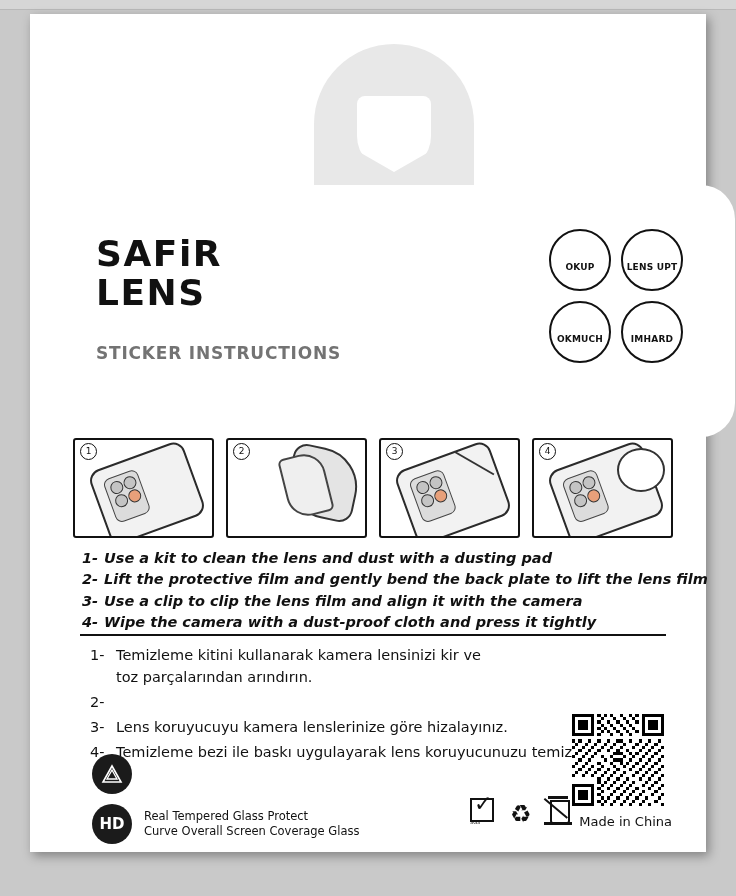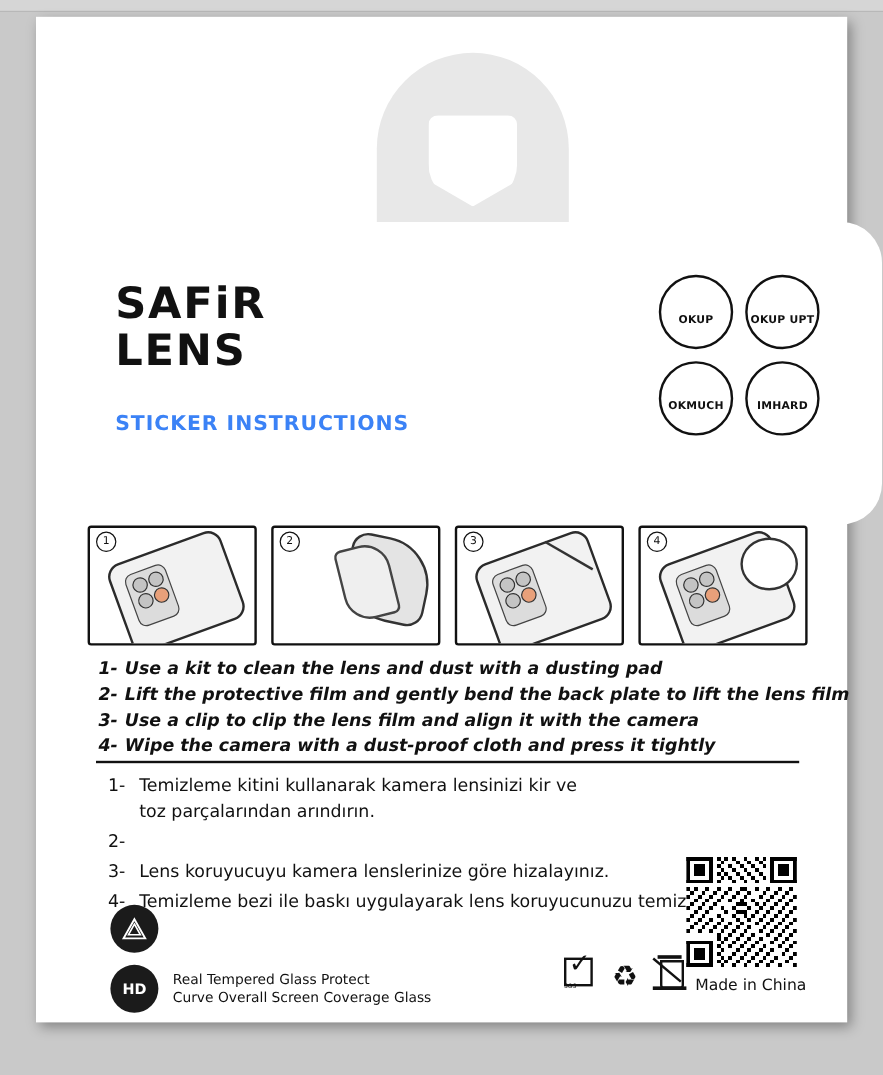--- a/index.html
+++ b/index.html
@@ -92,21 +92,21 @@
     color: #111;
     font-family: "DejaVu Sans", sans-serif;
   }
   .subtitle {
     position: absolute;
     left: 35px;
     top: 158px;
     font-size: 17px;
     font-weight: bold;
     letter-spacing: 0.8px;
-    color: #3b82f6;
+    color: #737373;
     font-family: "DejaVu Sans", sans-serif;
   }
   
   .badges {
     position: absolute;
     left: 488px;
     top: 44px;
     width: 170px;
     height: 136px;
   }
@@ -316,21 +316,21 @@
     border-radius: 50%;
     background: #1b1b1b;
     color: #fff;
     display: flex;
     align-items: center;
     justify-content: center;
     flex: 0 0 40px;
     margin-right: 12px;
   }
   .feat-circle.hd {
-    font-size: 12px;
+    font-size: 15px;
     font-weight: bold;
     font-family: "DejaVu Sans", sans-serif;
   }
   .feat-text {
     font-size: 11.5px;
     color: #111;
     line-height: 1.32;
     font-family: "DejaVu Sans", sans-serif;
   }
 
@@ -446,21 +446,21 @@
         <div>LENS</div>
       </div>
 
       <div class="subtitle">STICKER INSTRUCTIONS</div>
 
       <div class="badges">
         <div class="badge b1">
           <span>OKUP</span>
         </div>
         <div class="badge b2">
-          <span>OKUP UPT</span>
+          <span>LENS UPT</span>
         </div>
         <div class="badge b3">
           <span>OKMUCH</span>
         </div>
         <div class="badge b4">
           <span>IMHARD</span>
         </div>
       </div>
     </div>
 

